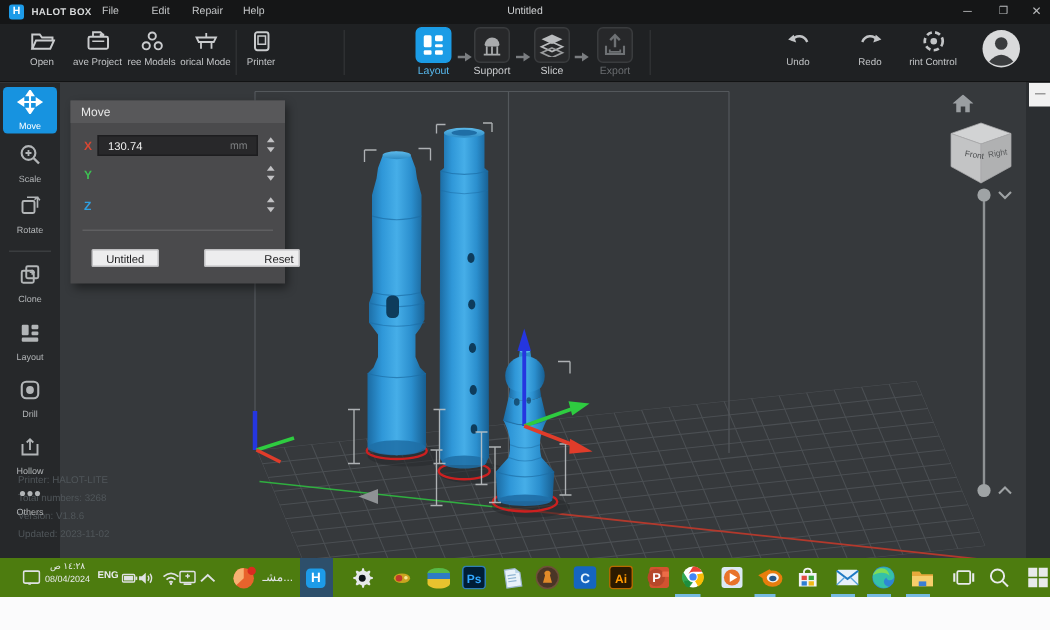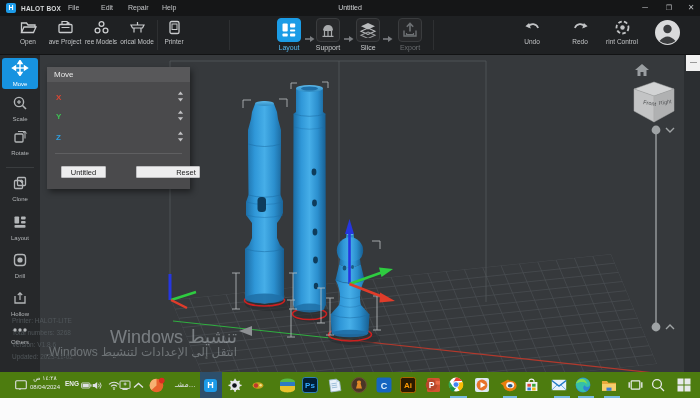--- a/index.html
+++ b/index.html
@@ -62,21 +62,21 @@
   .axis-input { position:absolute; left:18px; top:0; width:107px; height:14px; background:#28282a; border:1px solid #1d1d1f; color:#f0f0f0; font-size:7.5px; line-height:13px; padding-left:6px; }
   .axis-unit { position:absolute; right:6px; top:3px; font-size:7px; line-height:8px; color:#7e8082; }
   .spinner { position:absolute; left:128px; top:1px; width:11px; height:12px; display:flex; flex-direction:column; align-items:center; justify-content:space-between; }
   #panel-divider { position:absolute; left:8px; top:86px; width:127px; height:1px; background:#5f5f61; }
   .panel-btn { position:absolute; top:99px; height:12px; background:#ededee; border:1px solid #bfbfc1; color:#1d1d1f; font-size:7.5px; text-align:center; line-height:11px; border-radius:1px; }
   #btn-centered { left:14px; width:45px; }
   #btn-reset { left:89px; width:64px;padding-left:36px; }
 
   
   #taskbar { position:absolute; left:0; top:372px; width:700px; height:26px; background:#4d7c0f; z-index:40; }
-  .tk { position:absolute; top:0; height:26px; display:flex; align-items:center; justify-content:flex-start; }
+  .tk { position:absolute; top:0; height:26px; display:flex; align-items:center; justify-content:flex-end; }
   #tray-clock { position:absolute; left:28px; top:2px; width:34px; text-align:center; color:#e8eaec; }
   #tray-time { font-size:6px; line-height:9px; }
   #tray-date { font-size:6px; line-height:9px; }
   #tray-lang { position:absolute; left:65px; top:8px; font-size:6.5px; color:#e8eaec; font-weight:bold; }
   #app-underlines div { position:absolute; top:24px; height:2px; background:#76b9e0; }
   #halot-task { position:absolute; left:200px; top:0; width:23px; height:26px; background:#2d4f6b; display:flex; align-items:center; justify-content:center; }
   #halot-task .hl { width:13px; height:13px; background:#1d9be8; border-radius:3px; color:#fff; font-weight:bold; font-size:9px; text-align:center; line-height:13px; }
   #search-label { position:absolute; left:175px; top:8px; font-size:8px; color:#dfe3e6; }
 
   #white-strip { position:absolute; left:0; top:398px; width:700px; height:22px; background:#fbfbfc; z-index:39; }
@@ -484,24 +484,20 @@
       <line x1="309.5" y1="229" x2="343" y2="217" stroke="#2ecc40" stroke-width="2.6"></line>
       <polygon points="353,214 339,212.5 341.5,222" fill="#2ecc40"></polygon>
       <line x1="309.5" y1="229" x2="343" y2="242" stroke="#e03c2a" stroke-width="2.6"></line>
       <polygon points="355,246 340,237.5 339.5,247.5" fill="#e03c2a"></polygon>
     </g>
   </g>
     </svg>
 
     <div id="vp-right-shade"></div>
 
-    <div id="watermark">
-      <div id="wm1">تنشيط Windows</div>
-      <div id="wm2">انتقل إلى الإعدادات لتنشيط Windows.</div>
-    </div>
 
     <div id="corner-box">
         <div></div>
       </div>
 
     <div id="home-btn">
       <svg width="14" height="12" viewBox="0 0 14 12">
           <path d="M7 0 L14 6 L11.5 6 L11.5 12 L8.5 12 L8.5 8 L5.5 8 L5.5 12 L2.5 12 L2.5 6 L0 6 Z" fill="#9a9ea1"></path>
         </svg>
     </div>
@@ -532,20 +528,21 @@
     <div class="status-line">Total numbers: 3268</div>
     <div class="status-line">Version: V1.8.6</div>
     <div class="status-line">Updated: 2023-11-02</div>
   </div>
 
   <div id="move-panel">
     <div id="panel-title">Move</div>
     <div id="panel-rows">
         <div class="axis-row" style="top: 23px;">
           <span class="axis-label" style="color:#d94733">X</span>
+          <span class="axis-input">130.74<span class="axis-unit">mm</span></span>
           <span class="spinner">
             <svg width="7" height="11" viewBox="0 0 7 11">
               <polygon points="3.5,0.5 0.9,3.8 6.1,3.8" fill="#c2c2c4"></polygon>
               <polygon points="3.5,10.5 0.9,7.2 6.1,7.2" fill="#c2c2c4"></polygon>
             </svg>
           </span>
         </div>
         <div class="axis-row" style="top: 42px;">
           <span class="axis-label" style="color:#3ec153">Y</span>
           <span class="spinner">

